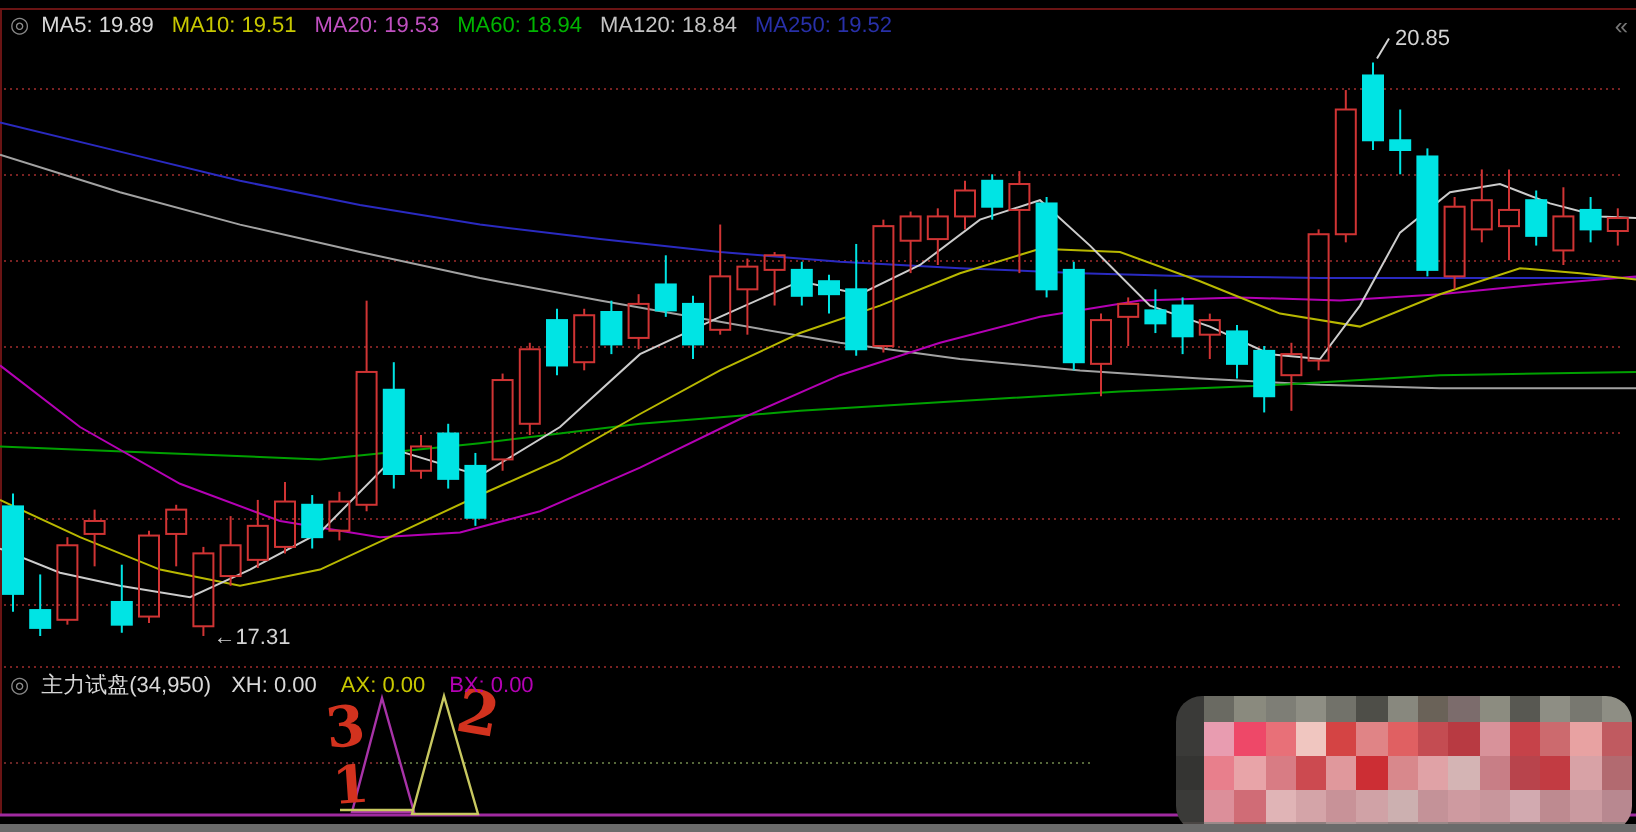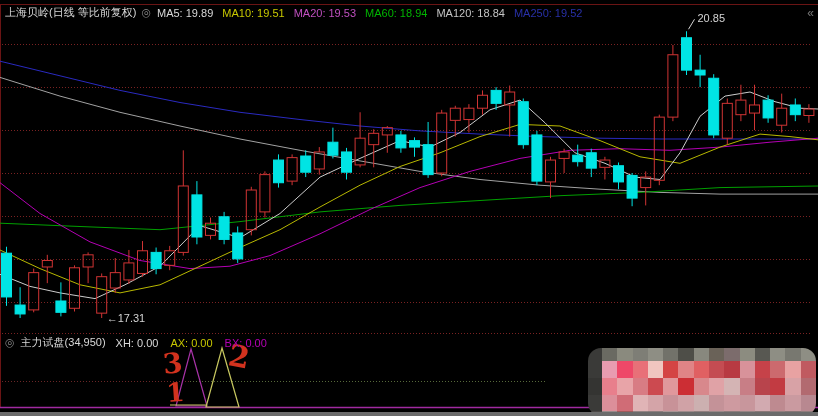--- a/index.html
+++ b/index.html
@@ -230,21 +230,20 @@
       <text x="697.5" y="22.259999999999764" fill="#d4d4d4" font-size="11">20.85</text>
       <polygon points="191,349 207,406 176,406" fill="none" stroke="#a833a8" stroke-width="1.2"></polygon>
       <polygon points="222,348 239,407 206,407" fill="none" stroke="#c8c860" stroke-width="1.2"></polygon>
       <line x1="170" y1="405" x2="207" y2="405" stroke="#c8c860" stroke-width="1.2"></line>
       <text x="164" y="374" fill="#d2321e" font-size="28" font-weight="bold" transform="rotate(-6 164 374)" font-family="&quot;DejaVu Serif&quot;,serif">3</text>
       <text x="167" y="402" fill="#d2321e" font-size="26" font-weight="bold" transform="rotate(-4 167 402)" font-family="&quot;DejaVu Serif&quot;,serif">1</text>
       <text x="227" y="365" fill="#d2321e" font-size="30" font-weight="bold" transform="rotate(10 227 365)" font-family="&quot;DejaVu Serif&quot;,serif">2</text>
     </svg>
 
   <div class="hdr">
-    <span class="title">上海贝岭(日线 等比前复权)</span>
     <span class="circle-icon">◎</span>
     <span id="legend"><span class="leg" style="color: rgb(216, 216, 216);">MA5: 19.89</span><span class="leg" style="color: rgb(200, 200, 0);">MA10: 19.51</span><span class="leg" style="color: rgb(192, 80, 192);">MA20: 19.53</span><span class="leg" style="color: rgb(0, 180, 0);">MA60: 18.94</span><span class="leg" style="color: rgb(196, 196, 196);">MA120: 18.84</span><span class="leg" style="color: rgb(40, 48, 168);">MA250: 19.52</span></span>
   </div>
 
   <div class="collapse">«</div>
 
   <div class="ind-hdr">
     <span class="circle-icon" style="margin-right:0">◎</span>
     <span class="ind-name">主力试盘(34,950)</span>
     <span id="ind-fields"><span class="fld" style="color: rgb(216, 216, 216);">XH: 0.00</span><span class="fld" style="color: rgb(200, 200, 0);">AX: 0.00</span><span class="fld" style="color: rgb(180, 0, 180);">BX: 0.00</span></span>

